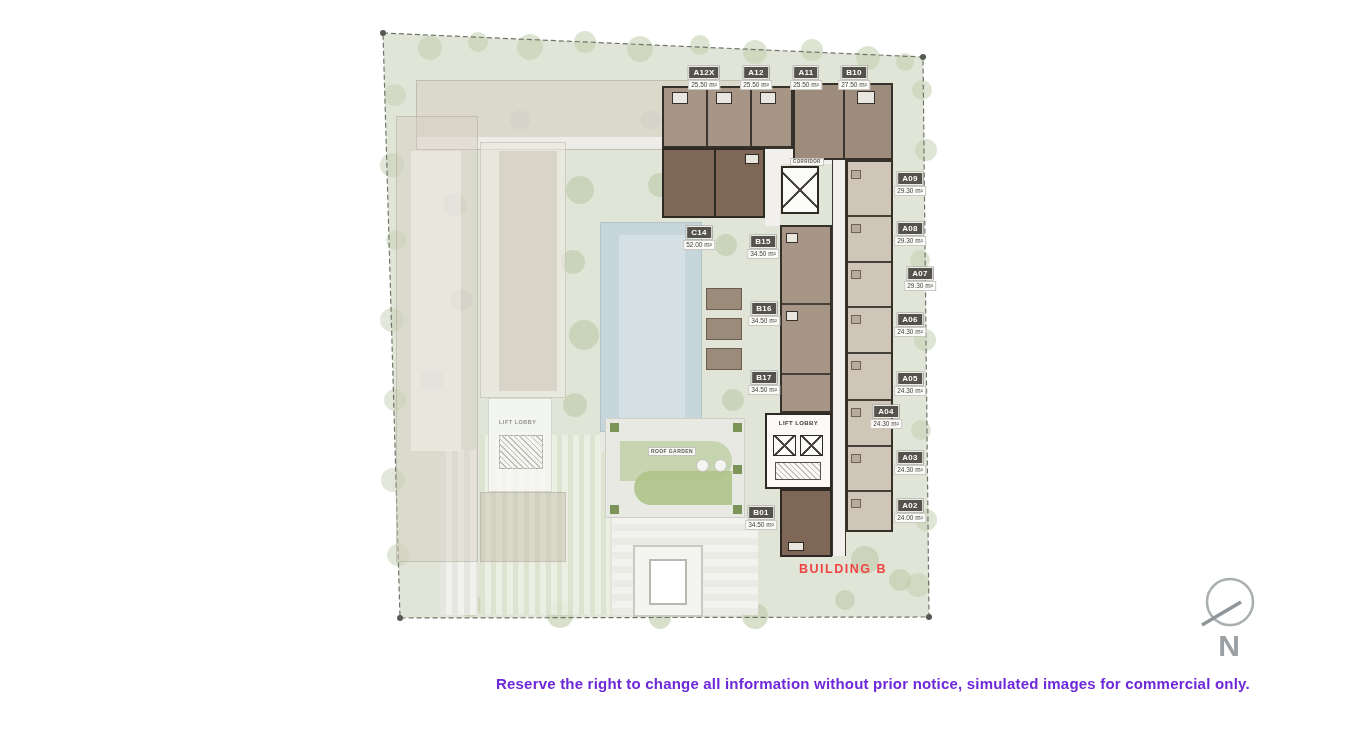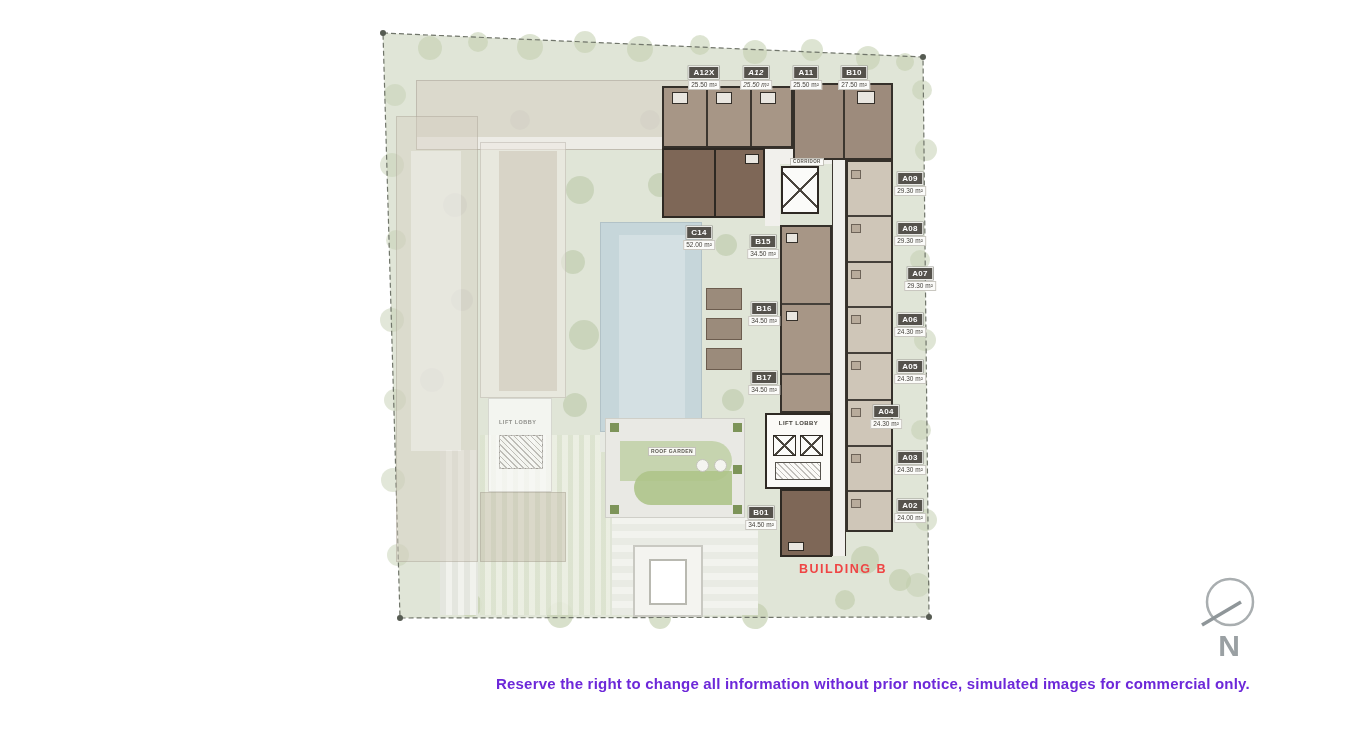--- a/index.html
+++ b/index.html
@@ -220,21 +220,21 @@
     <div class="abs" style="left:3px;top:337px;width:10px;height:9px;background:#b8ab9b;border:1px solid #6d6358"></div>
   </div>
 
   <div id="building-b-label">BUILDING B</div>
 
   <div id="unit-labels-layer" class="abs" style="left:0;top:0;width:100%;height:100%;z-index:45;pointer-events:none">
       <div class="unit-label" style="left: 704px; top: 66px; transform: translateX(-50%);">
         <div class="unit-id">A12X</div>
         <div class="unit-area">25.50 m²</div>
       </div>
-      <div class="unit-label" style="left: 756px; top: 66px; transform: translateX(-50%); font-style: italic;">
+      <div class="unit-label" style="left: 756px; top: 66px; transform: translateX(-50%);">
         <div class="unit-id">A12</div>
         <div class="unit-area">25.50 m²</div>
       </div>
       <div class="unit-label" style="left: 806px; top: 66px; transform: translateX(-50%);">
         <div class="unit-id">A11</div>
         <div class="unit-area">25.50 m²</div>
       </div>
       <div class="unit-label" style="left: 854px; top: 66px; transform: translateX(-50%);">
         <div class="unit-id">B10</div>
         <div class="unit-area">27.50 m²</div>
@@ -248,21 +248,21 @@
         <div class="unit-area">29.30 m²</div>
       </div>
       <div class="unit-label" style="left: 910px; top: 267px; transform: translateX(-50%); padding-left: 20px;">
         <div class="unit-id">A07</div>
         <div class="unit-area">29.30 m²</div>
       </div>
       <div class="unit-label" style="left: 910px; top: 313px; transform: translateX(-50%);">
         <div class="unit-id">A06</div>
         <div class="unit-area">24.30 m²</div>
       </div>
-      <div class="unit-label" style="left: 910px; top: 360px; transform: translateX(-50%);">
+      <div class="unit-label" style="left: 910px; top: 372px; transform: translateX(-50%);">
         <div class="unit-id">A05</div>
         <div class="unit-area">24.30 m²</div>
       </div>
       <div class="unit-label" style="left: 886px; top: 405px; transform: translateX(-50%);">
         <div class="unit-id">A04</div>
         <div class="unit-area">24.30 m²</div>
       </div>
       <div class="unit-label" style="left: 910px; top: 451px; transform: translateX(-50%);">
         <div class="unit-id">A03</div>
         <div class="unit-area">24.30 m²</div>

